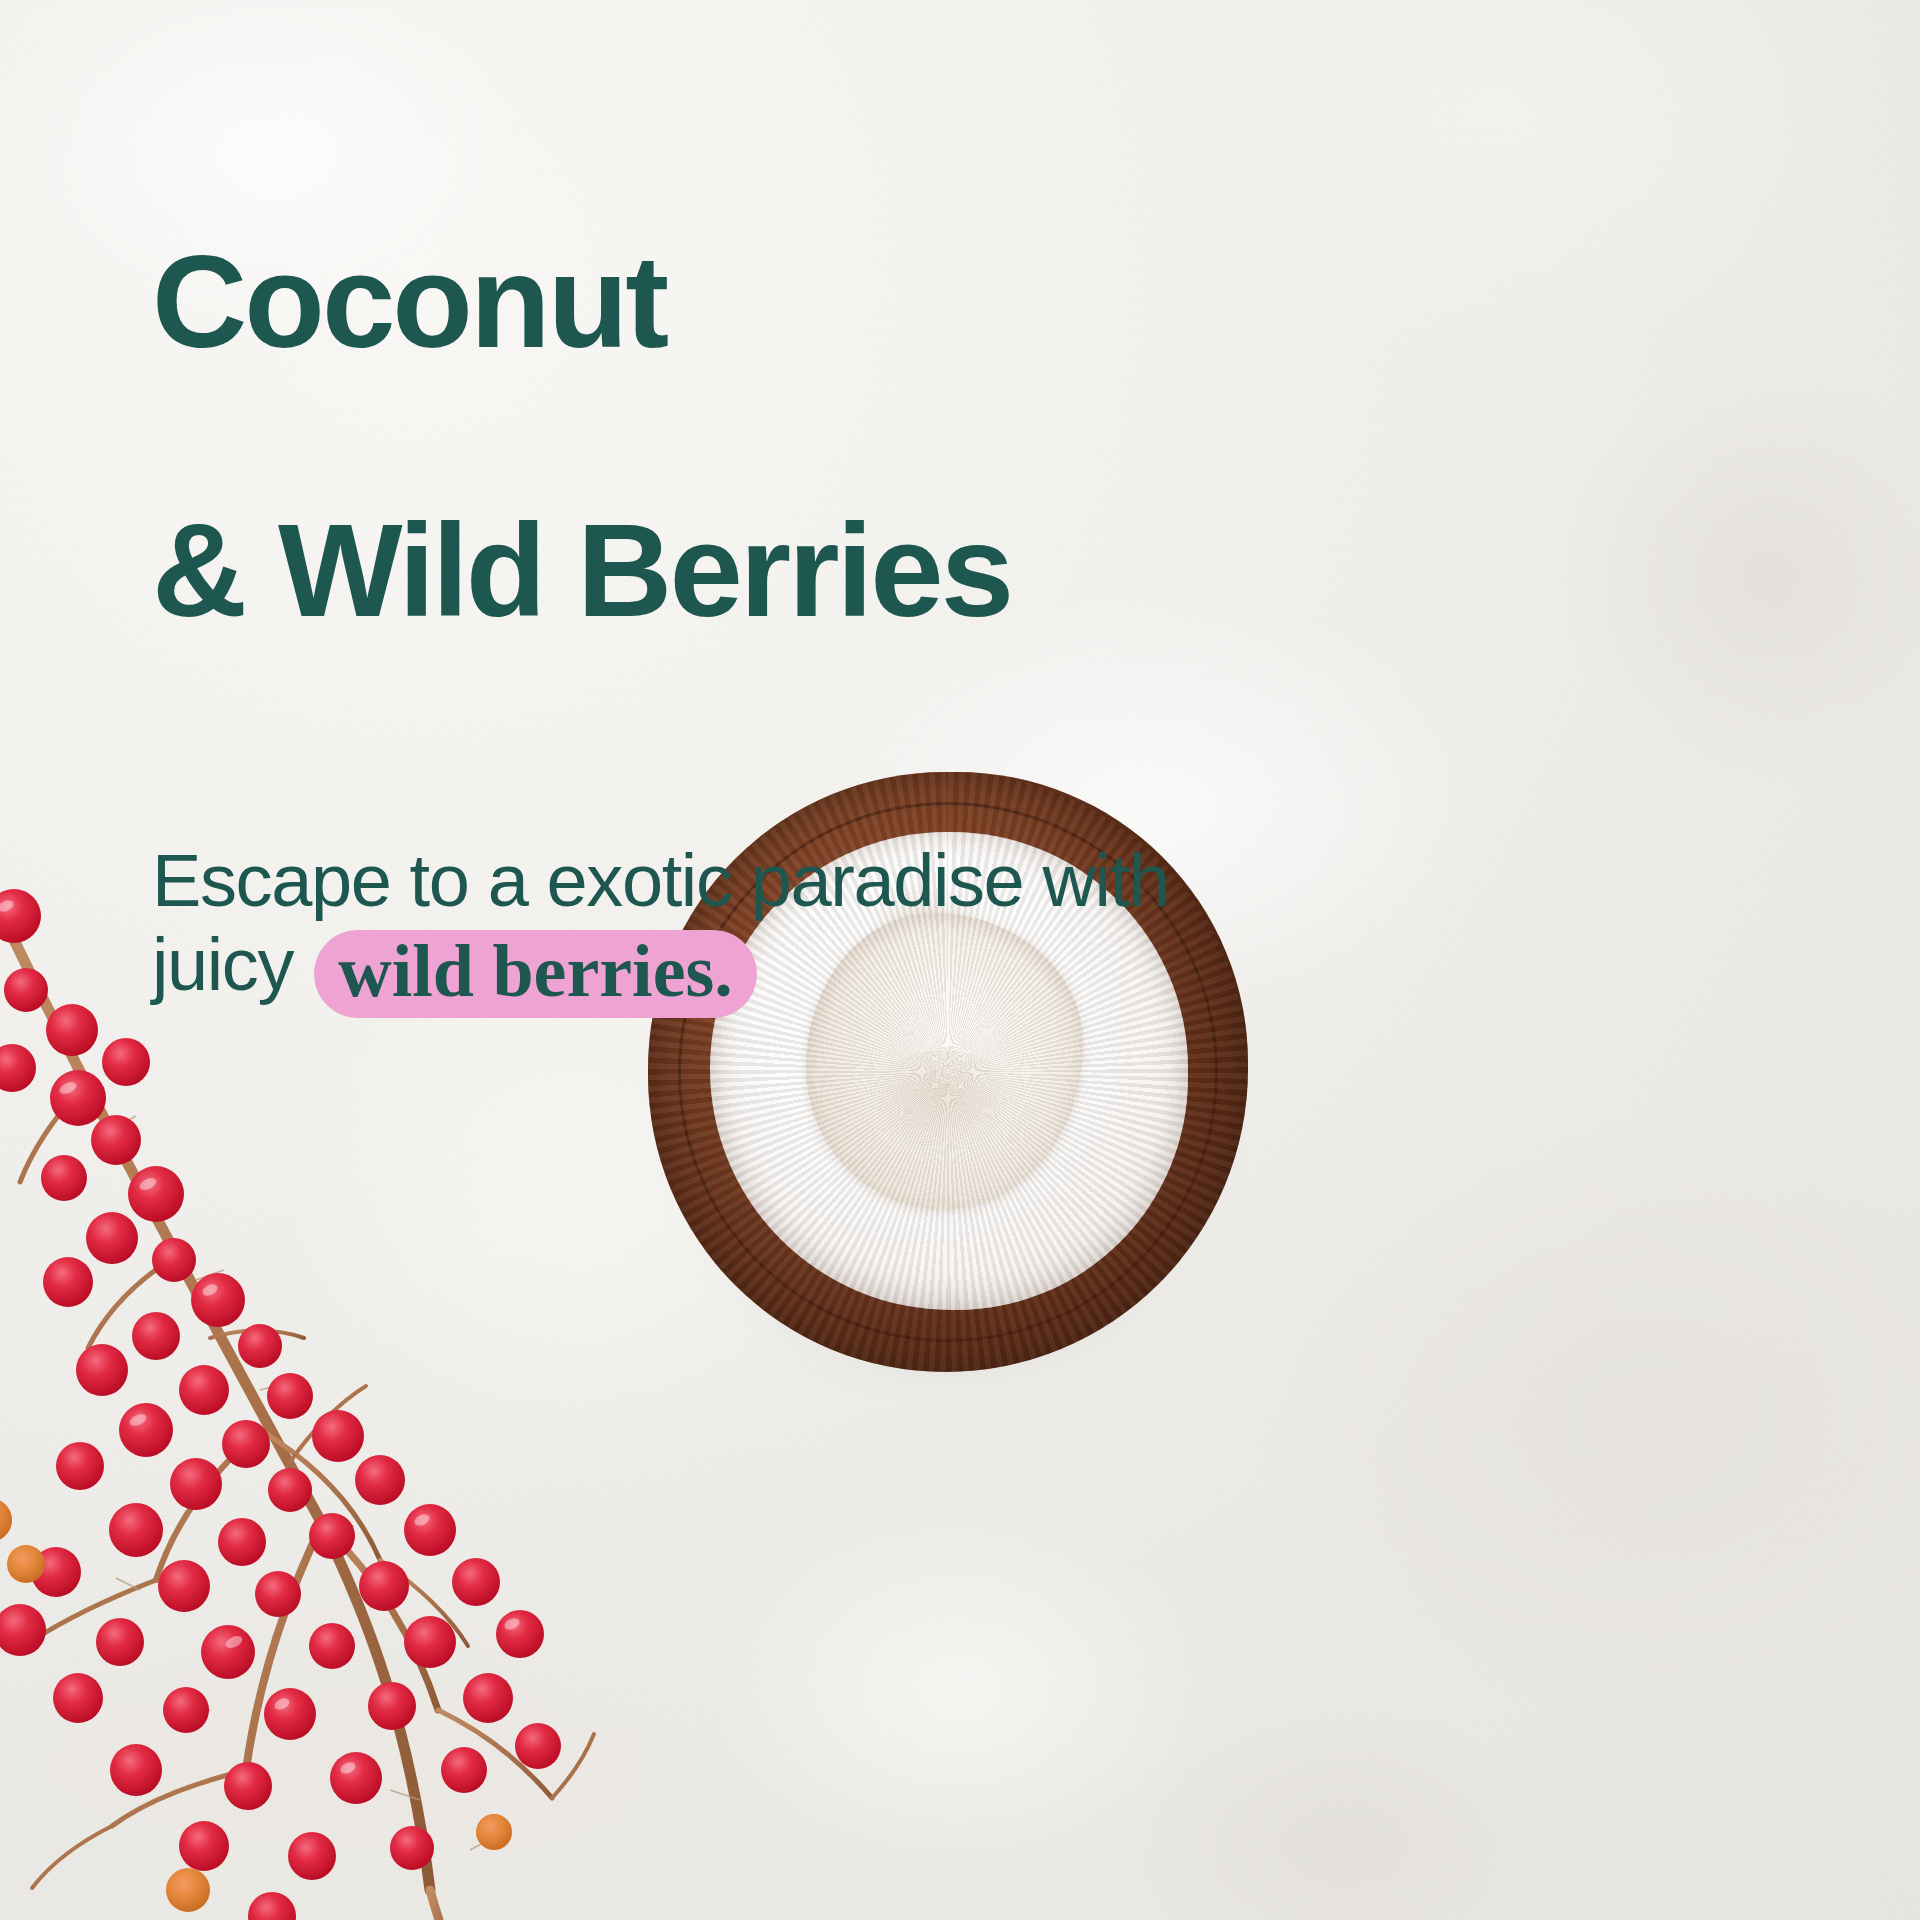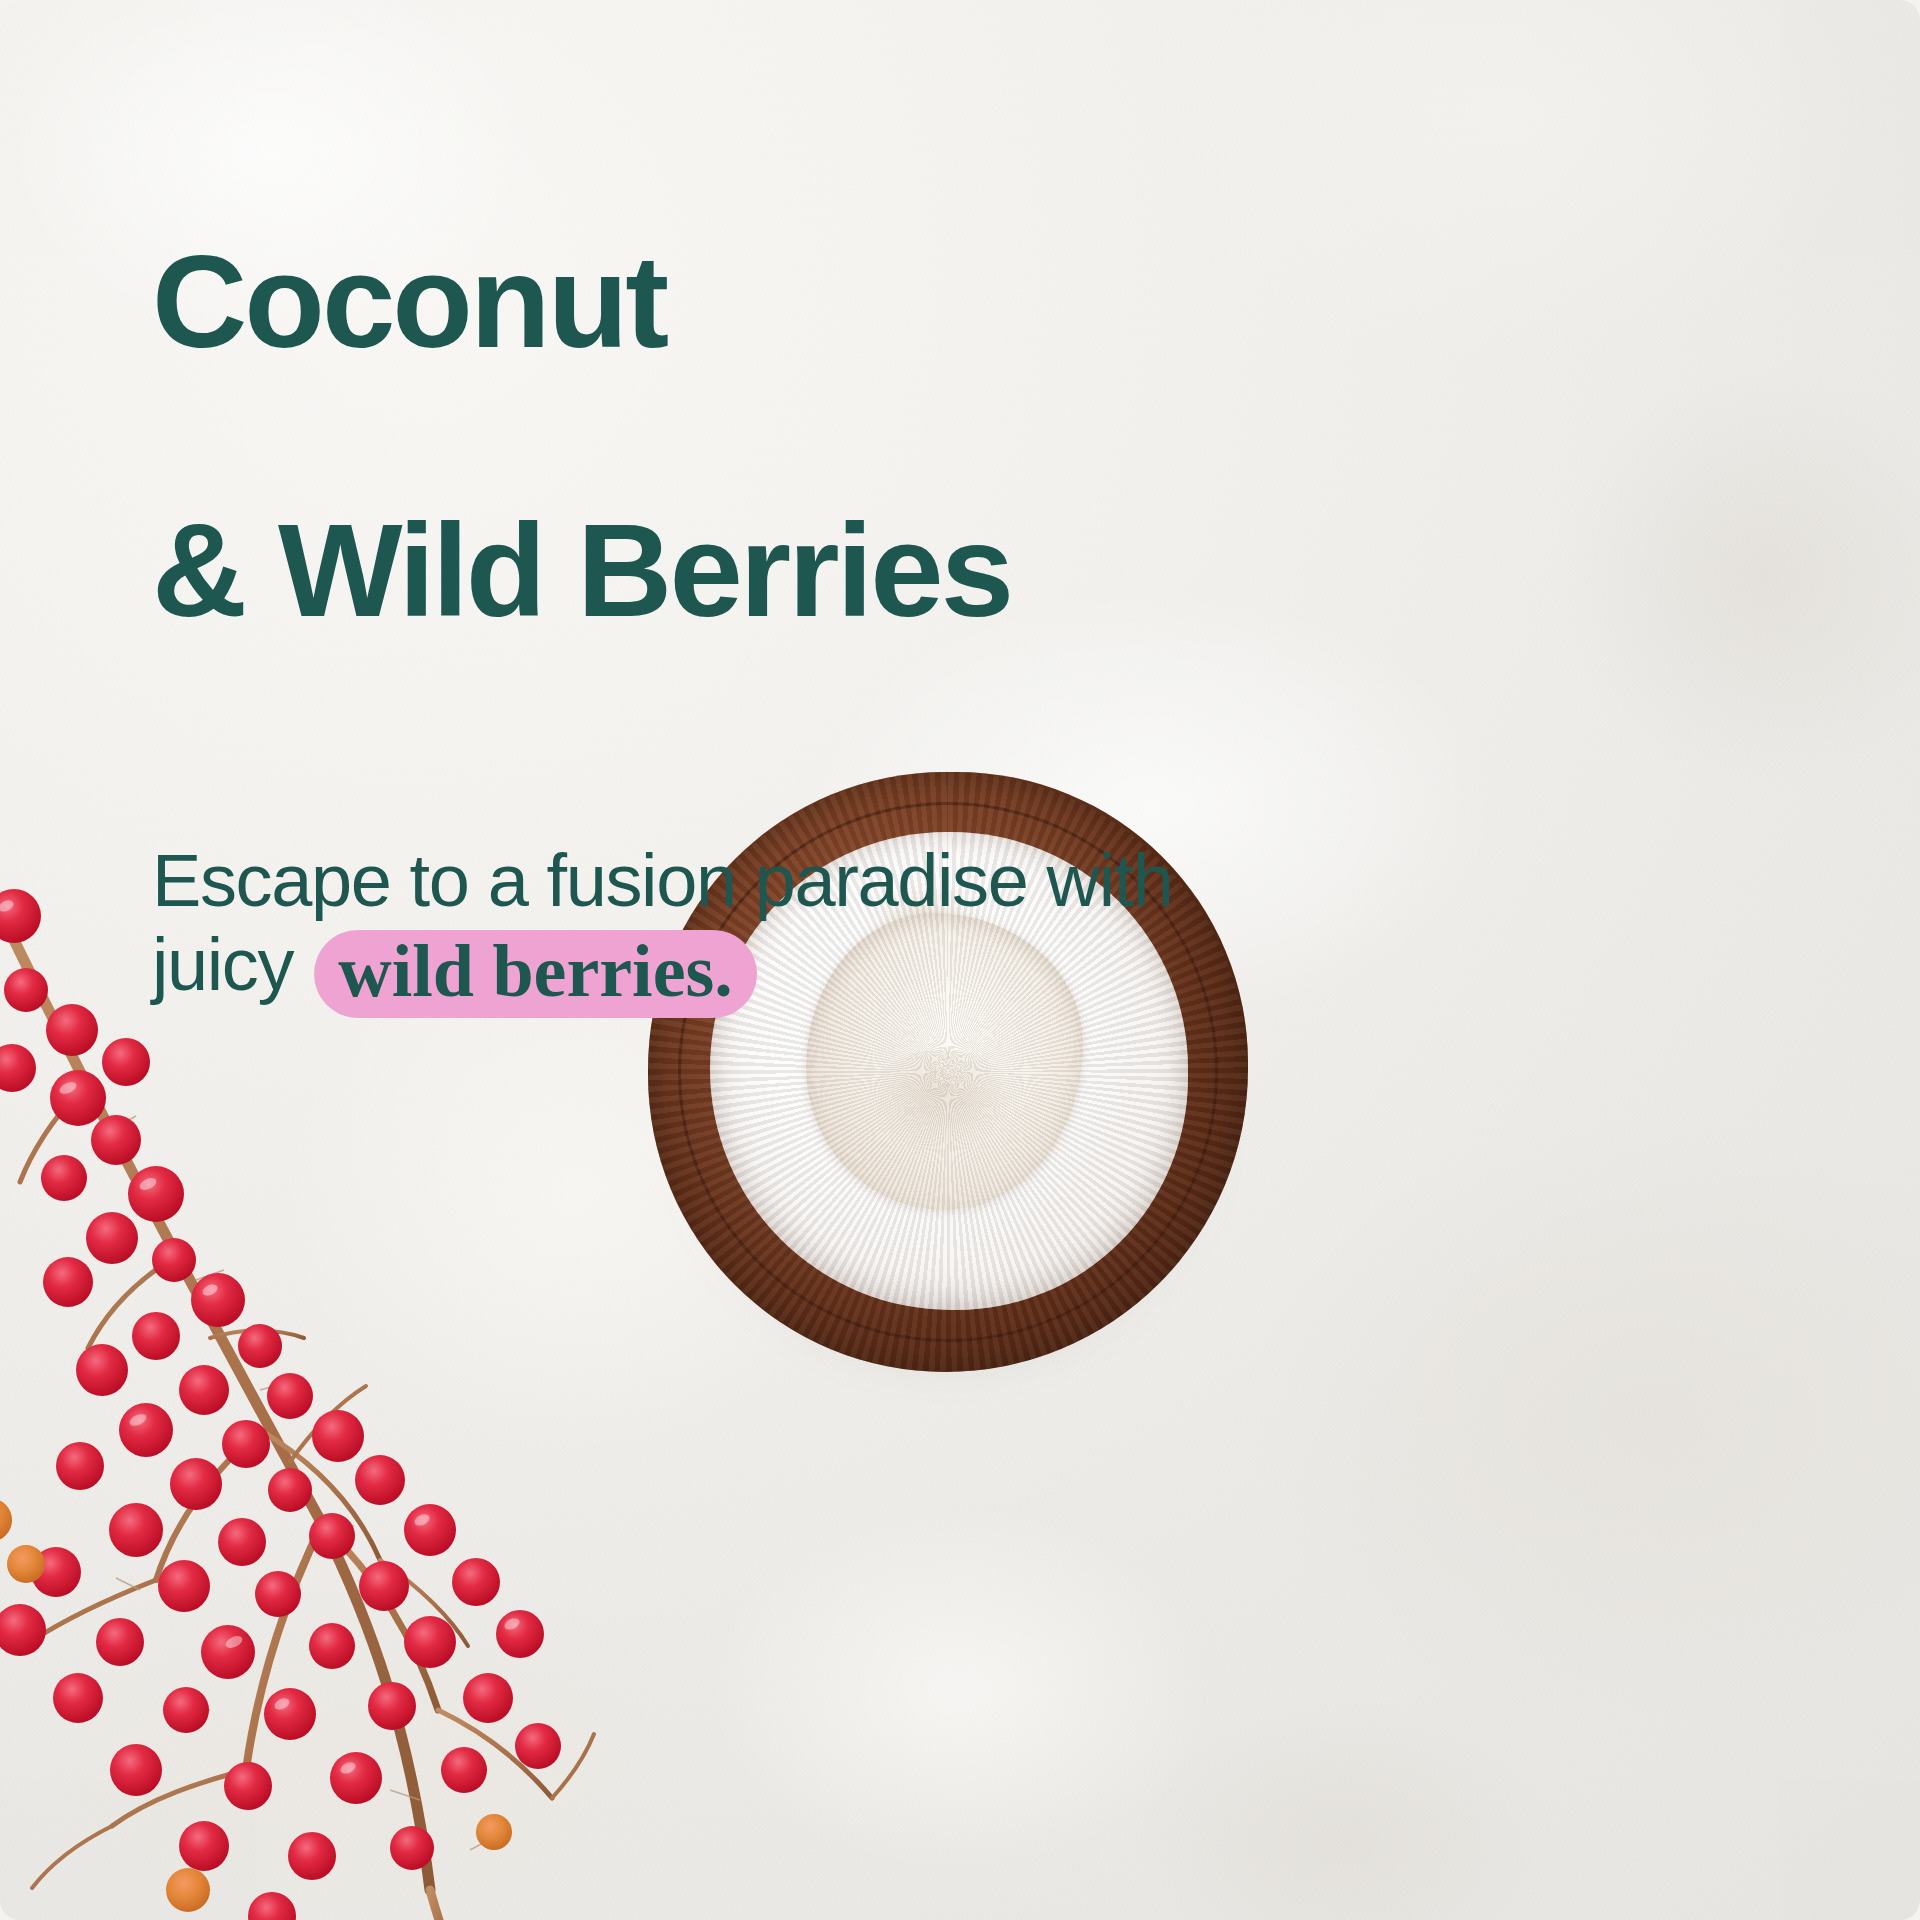--- a/index.html
+++ b/index.html
@@ -7,21 +7,20 @@
     width:1920px;height:1920px;
     font-family:"Liberation Sans", sans-serif;
     background:#f4f3f0;
     overflow:hidden;
   }
   #poster{
     position:relative;
     width:1920px;height:1920px;
     overflow:hidden;
     background:#f3f2ef;
-    border-radius:20px;
   }
   
   .bg-base{
     position:absolute;inset:0;
     background:
       radial-gradient(circle at 22% 14%, #faf9f6 0%, #f2f1ee 38%, #eceae6 70%, #e8e6e2 100%);
   }
   .bg-mottle{
     position:absolute;inset:0;
     background-image:
@@ -343,18 +342,18 @@
     </svg>
   </div>
 
   <div class="text-block">
     <h1 class="headline">
       <span class="hl-line">Coconut</span>
       <span class="hl-line">&amp; Wild Berries</span>
     </h1>
 
     <p class="subcopy">
-      <span class="sub-line">Escape to a fusion paradise with</span>
+      <span class="sub-line">Escape to a exotic paradise with</span>
       <span class="sub-line"><span>juicy</span> <span class="pill">wild berries.</span></span>
     </p>
   </div>
 
 </div>
 
 </body></html>

